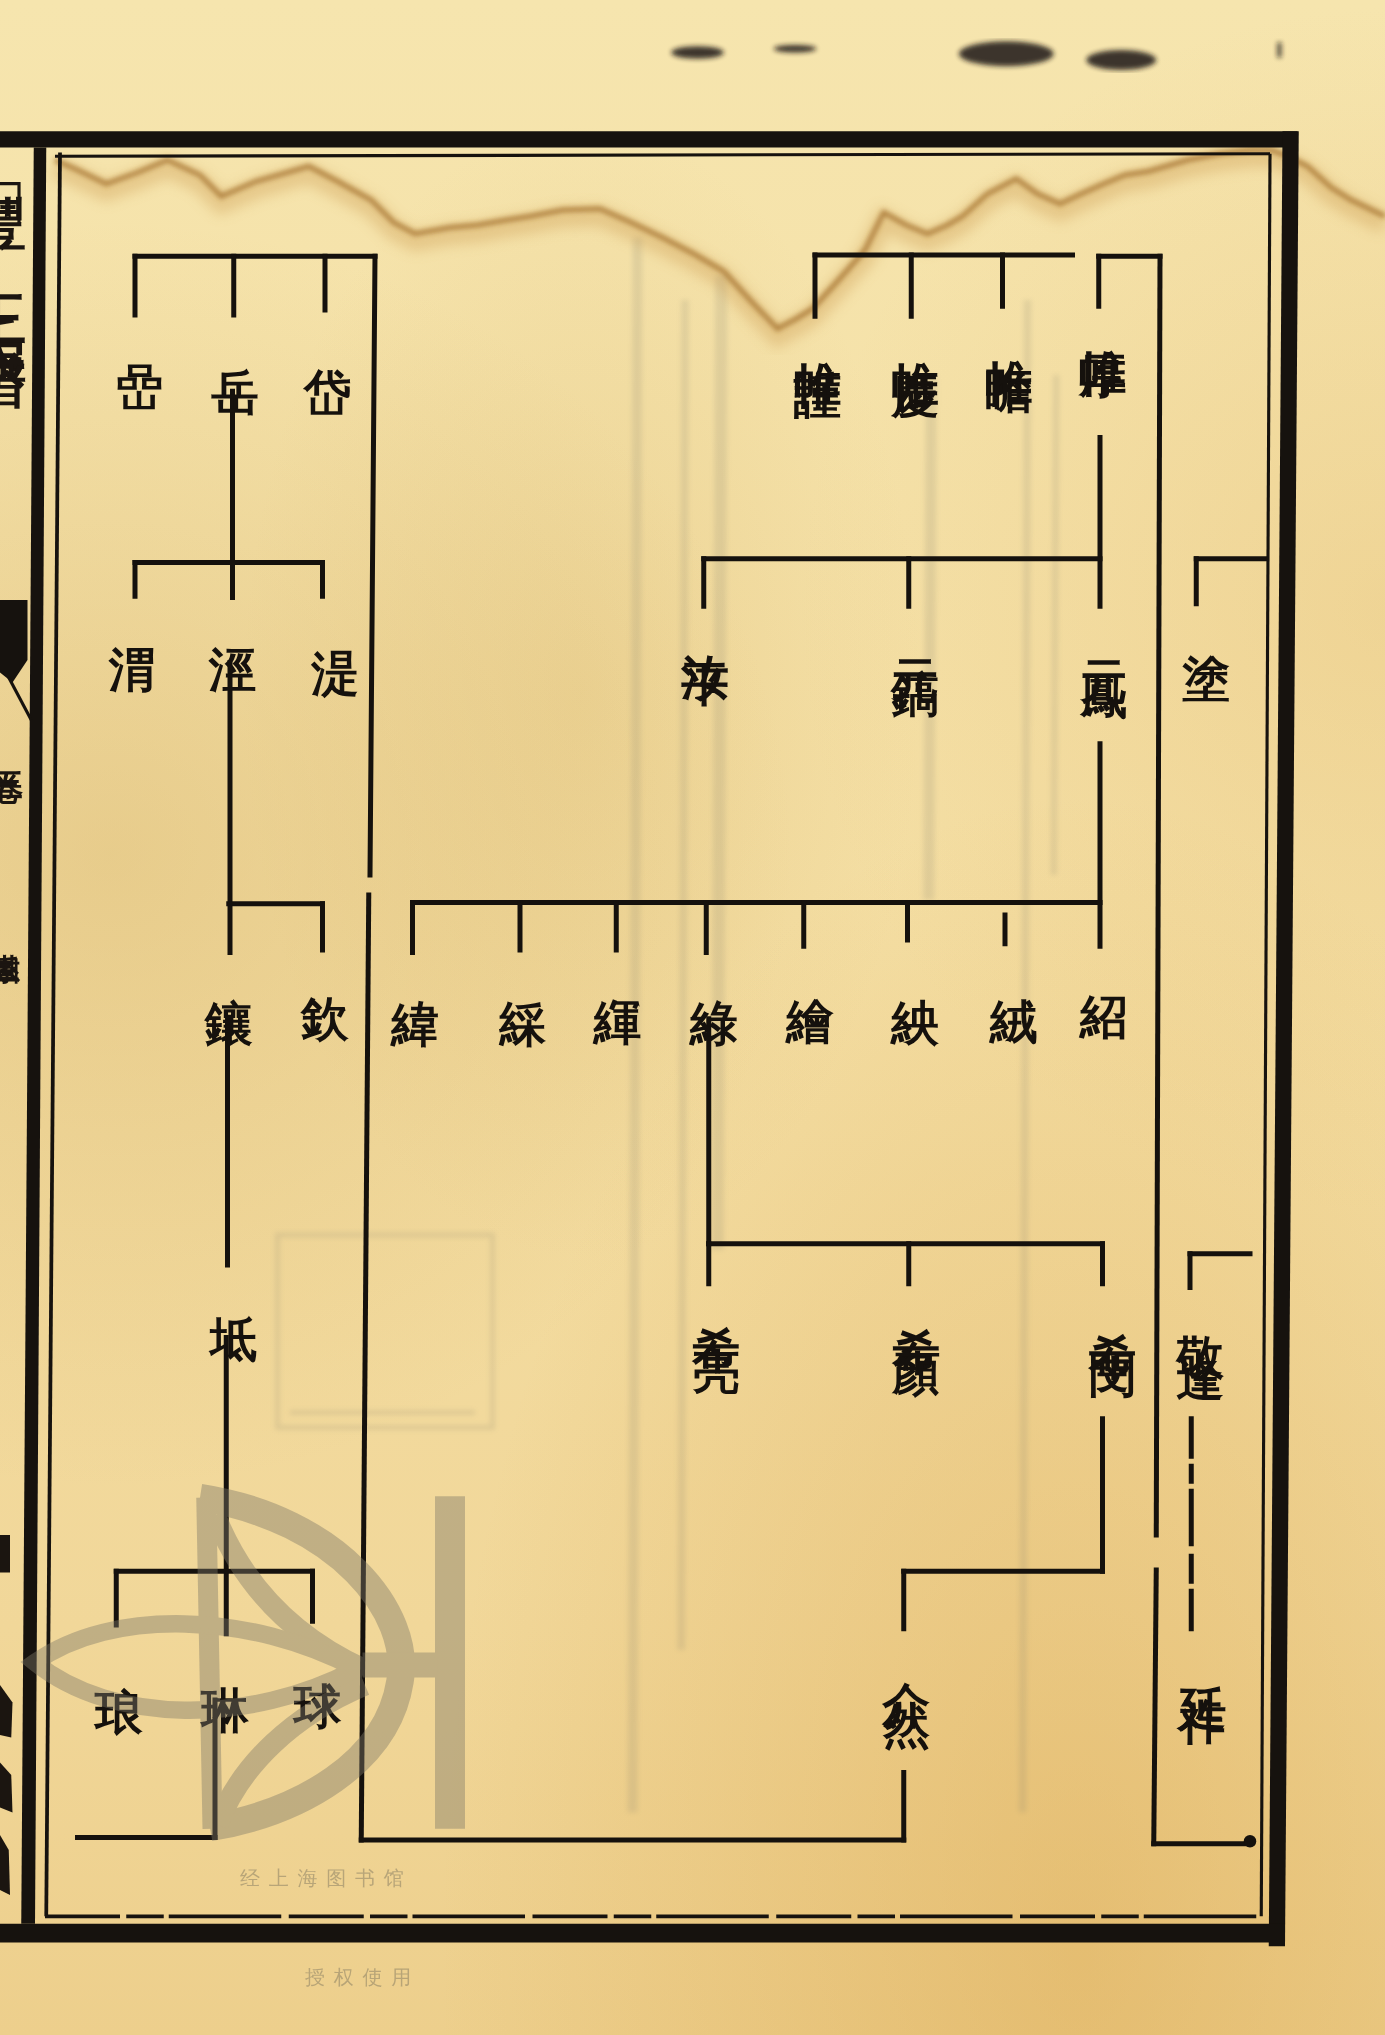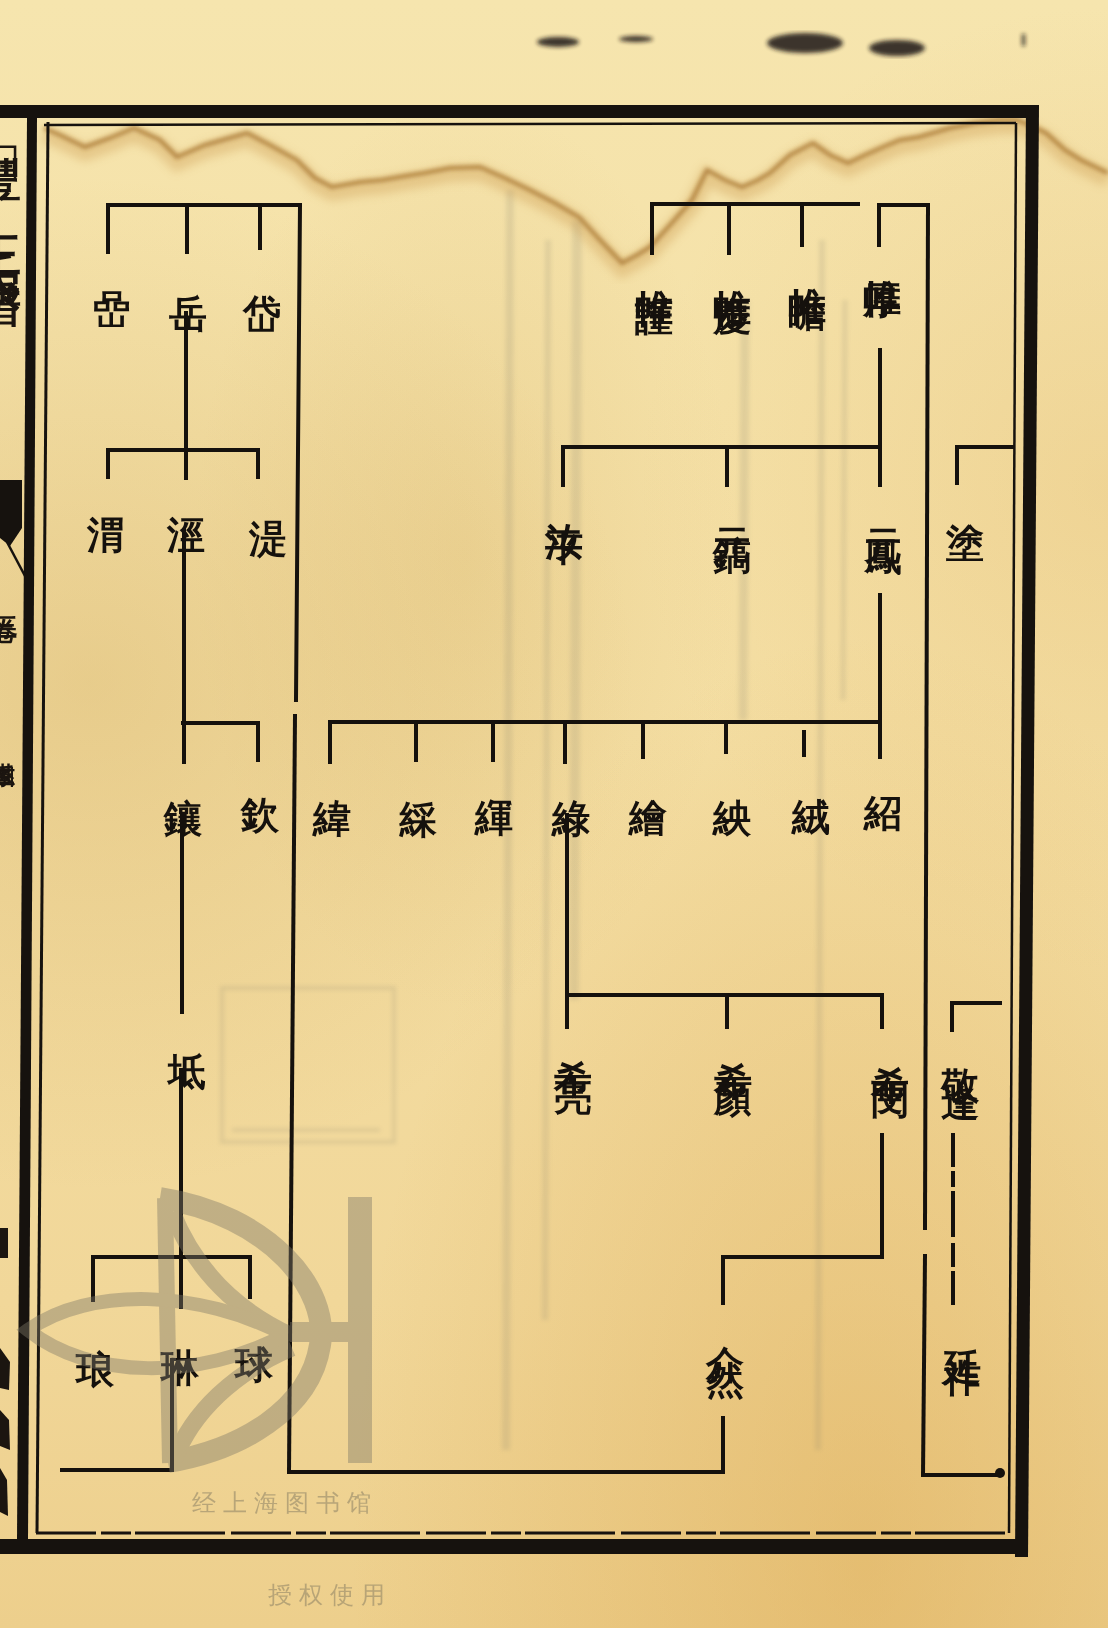--- a/index.html
+++ b/index.html
@@ -25,21 +25,21 @@
   }
   .margin {
     position: absolute; left: 0; top: 0; width: 22px; height: 1628px; overflow: hidden;
   }
   .mtxt {
     position: absolute; writing-mode: vertical-rl; color: #1b1510;
     font-family: "DejaVu Serif", serif; font-weight: 700; white-space: nowrap;
   }
   .wmtext {
     position: absolute; font-family: "DejaVu Sans", sans-serif;
-    font-size: 24px; line-height: 22px; letter-spacing: 7px;
+    font-size: 16px; line-height: 22px; letter-spacing: 7px;
     color: rgba(118,110,92,0.45); white-space: nowrap;
   }
 </style>
 </head>
 <body>
 
 <svg class="layer" viewBox="0 0 1108 1628" width="1108" height="1628">
   <defs>
     <filter id="soft">
         <feGaussianBlur stdDeviation="2.2"></feGaussianBlur>
@@ -213,13 +213,13 @@
     <path d="M160 1198 C270 1215, 330 1290, 320 1345 C310 1410, 240 1450, 168 1462" stroke-width="22"></path>
     <path d="M172 1212 C195 1270, 235 1310, 292 1336" stroke-width="17"></path>
     <path d="M292 1348 C235 1372, 192 1412, 174 1460" stroke-width="17"></path>
     <path d="M28 1330 C90 1286, 200 1290, 285 1335 C200 1380, 90 1380, 28 1330 Z" stroke-width="14"></path>
     <rect x="348" y="1197" width="24" height="266" fill="#7f7968" stroke="none"></rect>
     <rect x="290" y="1322" width="60" height="20" fill="#7f7968" stroke="none"></rect>
   </g>
 </svg>
 
 <div class="wmtext" style="left:192px; top:1492px;">经上海图书馆</div>
-<div class="wmtext" style="left:268px; top:1571px;margin-top:13px;">授权使用</div>
+<div class="wmtext" style="left:244px; top:1571px;">授权使用</div>
 
 </body></html>

